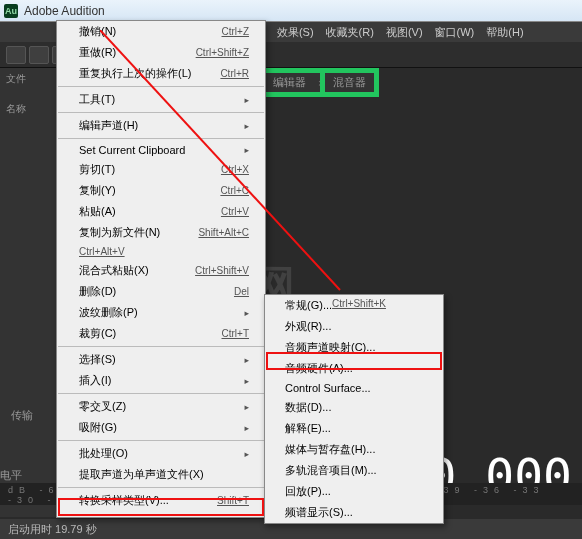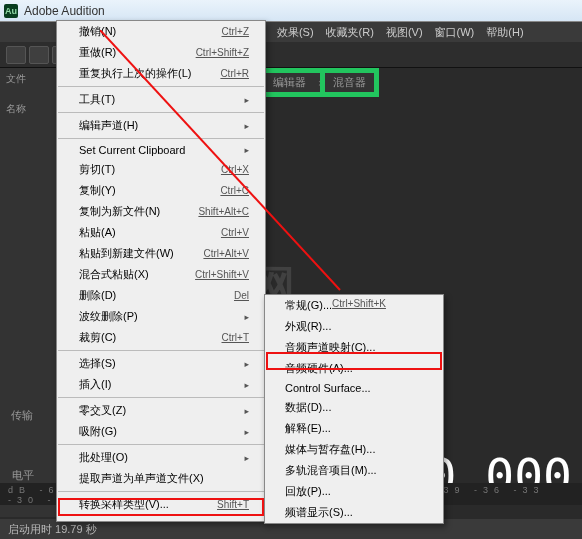--- a/index.html
+++ b/index.html
@@ -40,21 +40,21 @@
 .hl-red { border: 2px solid #e11; }
 .hl1 { position: absolute; left: 58px; top: 498px; width: 206px; height: 18px; pointer-events: none; }
 .hl2 { position: absolute; left: 266px; top: 352px; width: 176px; height: 18px; pointer-events: none; }
 
 .red-line { position: absolute; left: 100px; top: 30px; width: 260px; height: 280px; pointer-events: none; }
 
 .small-panel { position: absolute; top: 0; left: 260px; background: #333; border: 5px solid #22c55e; padding: 2px 8px; color: #999; display: flex; align-items: center; }
 .small-panel .x { margin-left: 12px; color: #777; }
 .mixer { left: 310px; }
 
-.lvl { position: absolute; left: 12px; top: 400px; color: #999; }
+.lvl { position: absolute; left: 0; top: 400px; color: #999; }
 .tx { position: absolute; left: 11px; top: 340px; color: #999; }
 </style>
 </head>
 <body>
 
 <div class="titlebar">
   <span class="app-icon">Au</span>
   <span class="titlebar-text">Adobe Audition</span>
 </div>
 
@@ -129,29 +129,28 @@
     </div>
     <div class="item">
       <span>剪切(T)</span>
       <span class="shortcut">Ctrl+X</span>
     </div>
     <div class="item">
       <span>复制(Y)</span>
       <span class="shortcut">Ctrl+C</span>
     </div>
     <div class="item">
+      <span>粘贴(A)</span>
+      <span class="shortcut">Ctrl+V</span>
+    </div>
+    <div class="item">
       <span>复制为新文件(N)</span>
       <span class="shortcut">Shift+Alt+C</span>
     </div>
     <div class="item">
-      <span>粘贴(A)</span>
-      <span class="shortcut">Ctrl+V</span>
-    </div>
-    <div class="item">
-      <span>粘贴到新建文件(W)</span>
       <span class="shortcut">Ctrl+Alt+V</span>
     </div>
     <div class="item">
       <span>混合式粘贴(X)</span>
       <span class="shortcut">Ctrl+Shift+V</span>
     </div>
     <div class="item">
       <span>删除(D)</span>
       <span class="shortcut">Del</span>
     </div>

